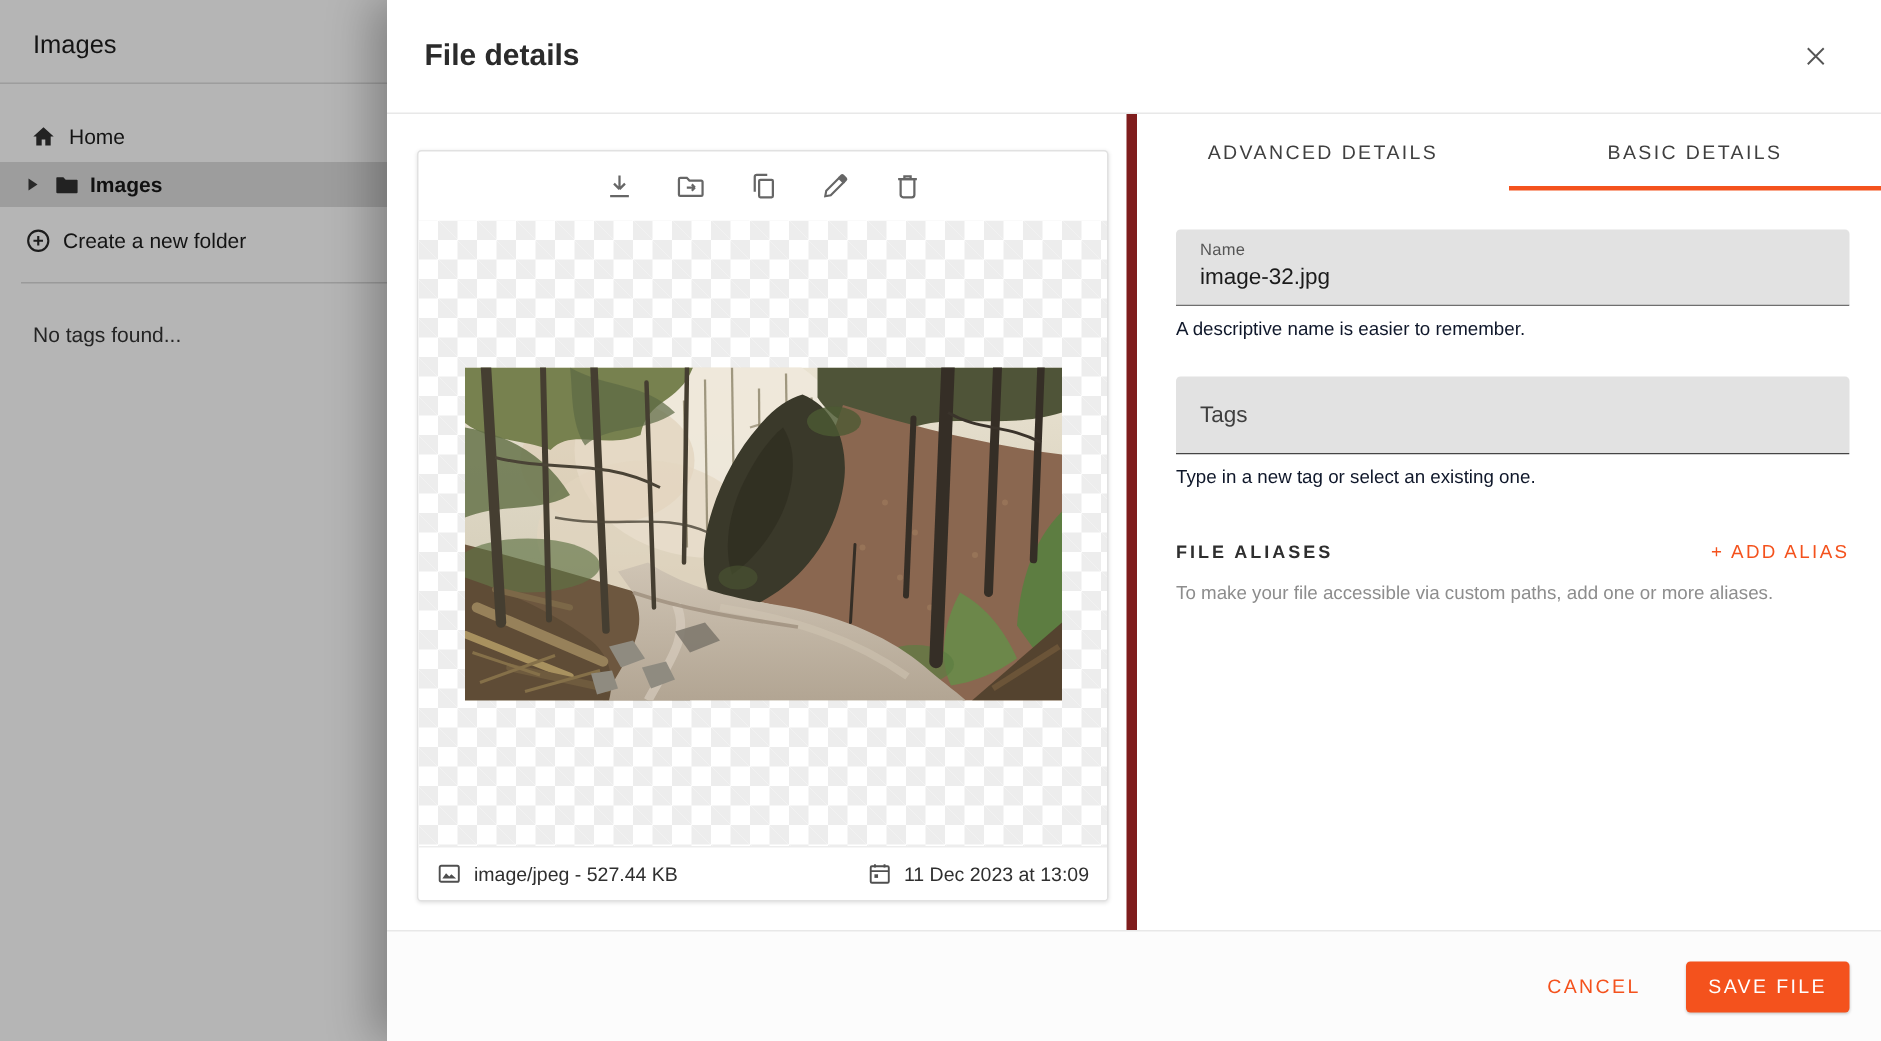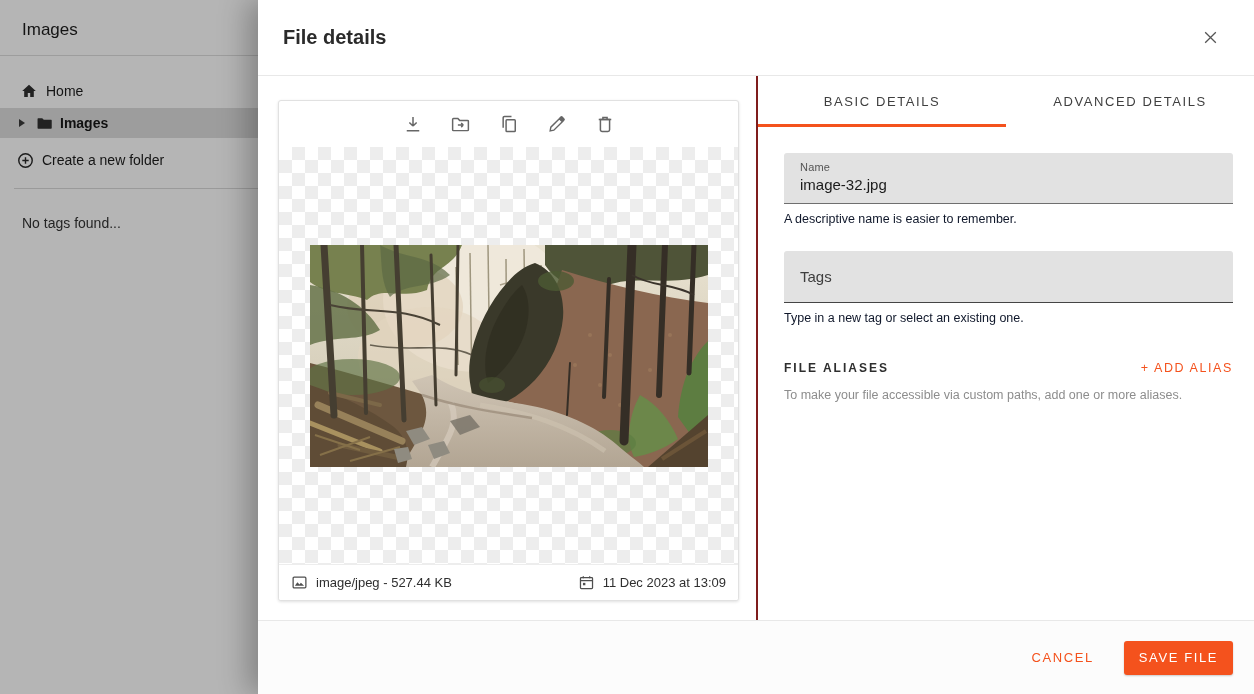--- a/index.html
+++ b/index.html
@@ -45,21 +45,21 @@
   .drawer-title { font-size:20px; color:#2b2b2b; }
   .close-btn {
     position:absolute; right:28px; top:21px; width:32px; height:32px;
     display:flex; align-items:center; justify-content:center;
     background:none; border:none; cursor:pointer; color:#555;
   }
 
   .drawer-body { flex:1; display:flex; min-height:0; }
 
   
-  .preview-pane { width:500px; flex:none; border-right:2px solid #7f1d1d; padding:24px 18px 0 20px; }
+  .preview-pane { width:500px; flex:none; border-right:7px solid #7f1d1d; padding:24px 18px 0 20px; }
   .preview-card {
     width:461px; height:501px; background:#fff; border:1px solid #e1e1e1;
     border-radius:3px; box-shadow:0 1px 3px rgba(0,0,0,0.12);
     display:flex; flex-direction:column; overflow:hidden;
   }
   .preview-toolbar {
     height:46px; flex:none; display:flex; align-items:center; justify-content:center; gap:28px;
   }
   .tool-btn {
     width:20px; height:20px; background:none; border:none; padding:0;
@@ -357,22 +357,22 @@
             </span>
             <span>11 Dec 2023 at 13:09</span>
           </div>
         </div>
 
       </div>
     </section>
 
     <section class="form-pane">
       <div class="tabs">
+        <button class="tab">ADVANCED DETAILS</button>
         <button class="tab active">BASIC DETAILS</button>
-        <button class="tab">ADVANCED DETAILS</button>
       </div>
 
       <div class="form-scroll">
         <div class="field">
           <span class="field-label">Name</span>
           <input class="field-input" type="text" value="image-32.jpg" style="">
         </div>
         <div class="helper">A descriptive name is easier to remember.</div>
 
         <div class="field-tags field" style="background:#e2e2e2;">

